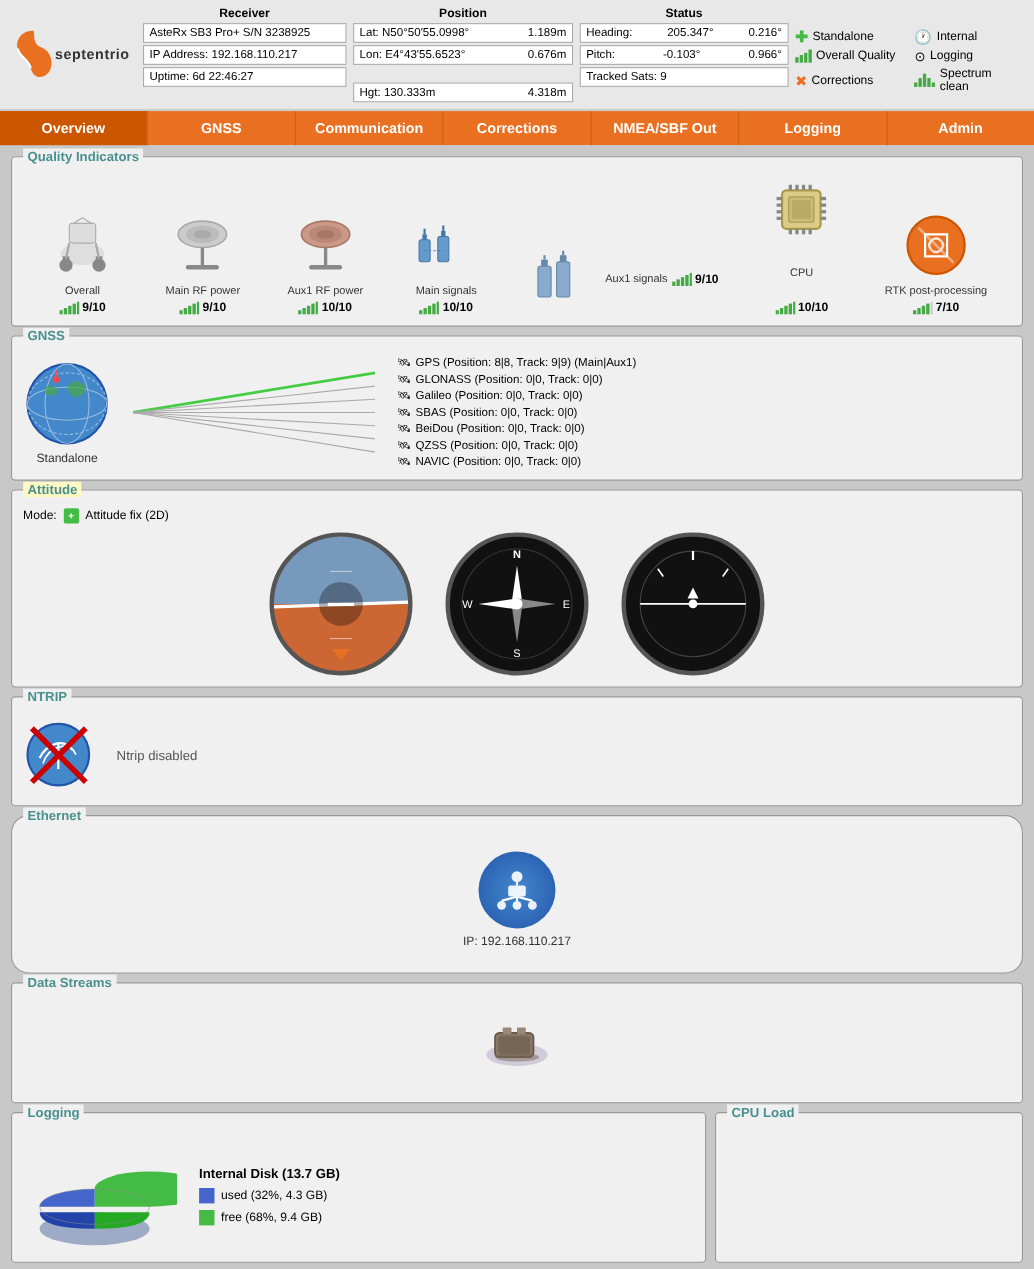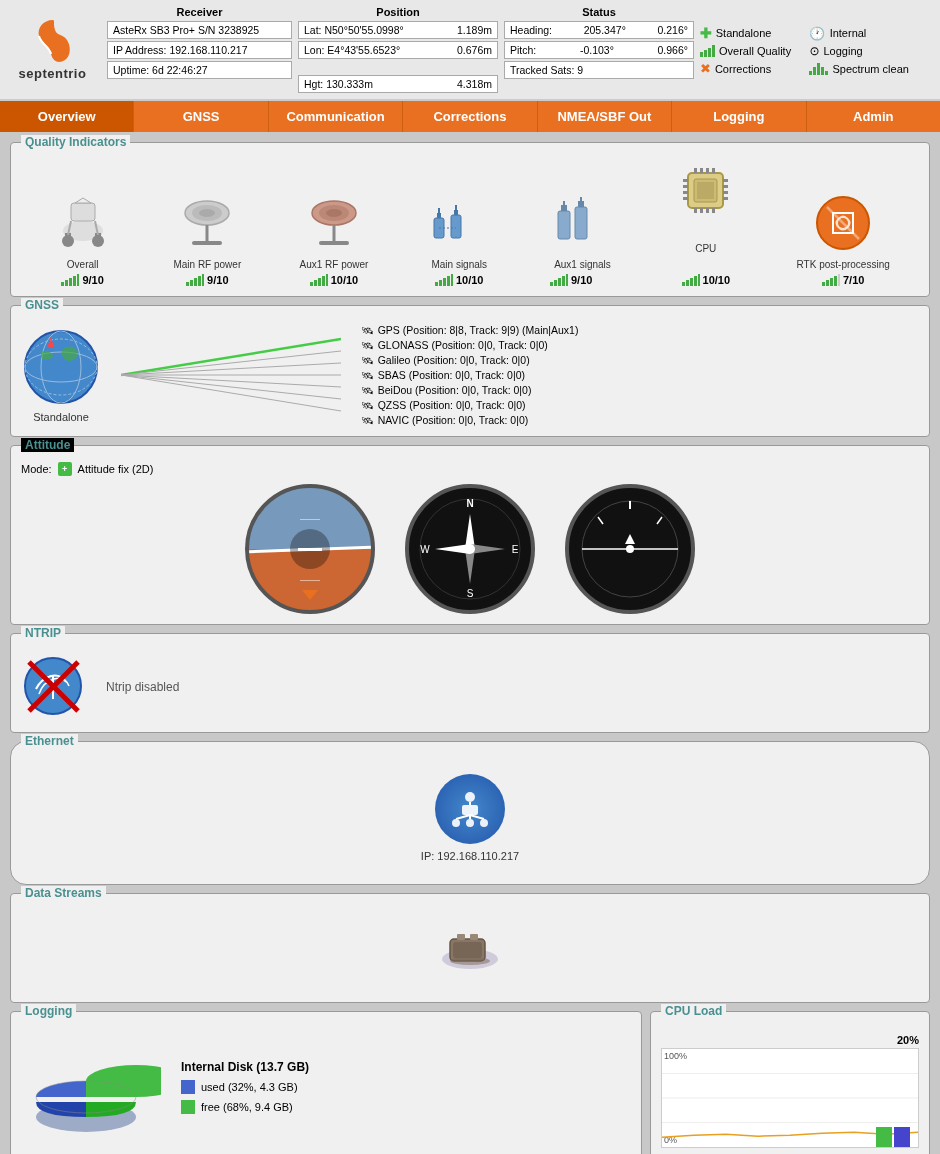--- a/index.html
+++ b/index.html
@@ -3,21 +3,21 @@
   <meta charset="utf-8">
   <style>
     * { box-sizing: border-box; margin: 0; padding: 0; }
     body { font-family: Arial, sans-serif; font-size: 11px; background: #d0d0d0; width: 940px; }
   </style>
 </head>
 <body>
 
 <div style="background:#e8e8e8; border-bottom:2px solid #ccc; padding:6px 10px; display:flex; align-items:center; gap:12px;">
 
-  <div style="display:flex;flex-direction:column;align-items:center;min-width:85px;">
+  <div style="display:flex;flex-direction:row;align-items:center;min-width:85px;">
     <svg width="40" height="48" viewBox="0 0 40 48">
       <path d="M20 2 C10 2, 4 10, 6 18 C8 26, 16 28, 18 36 C20 44, 26 46, 32 42 C38 38, 38 28, 34 22 C30 16, 24 18, 22 12 C20 6, 22 2, 20 2Z" fill="#e87020"></path>
       <path d="M18 36 C16 28, 8 26, 6 18" fill="none" stroke="#fff" stroke-width="2"></path>
     </svg>
     <span style="font-size:13px;font-weight:bold;color:#333;letter-spacing:0.5px;">septentrio</span>
   </div>
 
   <div style="flex:1; display:flex; gap:6px; align-items:flex-start;">
 
     <div style="display:flex;flex-direction:column;min-width:185px;">
@@ -210,21 +210,21 @@
               <rect x="0" y="8" width="3" height="4" fill="#44aa44"></rect>
               <rect x="4" y="6" width="3" height="6" fill="#44aa44"></rect>
               <rect x="8" y="4" width="3" height="8" fill="#44aa44"></rect>
               <rect x="12" y="2" width="3" height="10" fill="#44aa44"></rect>
               <rect x="16" y="0" width="3" height="12" fill="#44aa44"></rect>
             </svg>
           <span style="font-size:11px;font-weight:bold;">10/10</span>
         </div>
       </div>
 
-      <div style="display:flex;flex-direction:column;gap:4px;">
+      <div style="display:flex;align-items:center;gap:4px;">
         <div style="width:65px;height:65px;display:flex;align-items:center;justify-content:center;">
           <svg width="60" height="60" viewBox="0 0 60 60">
             <rect x="5" y="18" width="12" height="28" rx="2" fill="#88aacc" stroke="#6688aa"></rect>
             <rect x="8" y="12" width="6" height="6" fill="#6688aa"></rect>
             <line x1="11" y1="8" x2="11" y2="12" stroke="#6688aa" stroke-width="2"></line>
             <rect x="22" y="14" width="12" height="32" rx="2" fill="#88aacc" stroke="#6688aa"></rect>
             <rect x="25" y="8" width="6" height="6" fill="#6688aa"></rect>
             <line x1="28" y1="4" x2="28" y2="8" stroke="#6688aa" stroke-width="2"></line>
           </svg>
         </div>
@@ -362,21 +362,21 @@
         </div>
         <div style="display:flex;align-items:center;gap:4px;">
           <span style="font-size:10px;">🛰</span>
           <span>NAVIC (Position: 0|0, Track: 0|0)</span>
         </div>
       </div>
     </div>
   </div>
 
   <div style="background:#f0f0f0;border:1px solid #999;border-radius:4px;padding:10px;position:relative;">
-    <span style="position:absolute;top:-8px;left:10px;background:#000000;padding:0 4px;color:#4a9090;font-size:12px;font-weight:bold;">Attitude</span>
+    <span style="position:absolute;top:-8px;left:10px;background:#fef9c3;padding:0 4px;color:#4a9090;font-size:12px;font-weight:bold;">Attitude</span>
     <div style="padding-top:6px;">
       <div style="display:flex;align-items:center;gap:6px;margin-bottom:8px;font-size:11px;">
         <span>Mode:</span>
         <span style="display:inline-flex;align-items:center;justify-content:center;width:14px;height:14px;background:#44bb44;color:#fff;font-size:9px;border-radius:2px;font-weight:bold;">+</span>
         <span>Attitude fix (2D)</span>
       </div>
       <div style="display:flex;gap:30px;justify-content:center;align-items:center;">
 
         <div style="width:130px;height:130px;border-radius:50%;overflow:hidden;border:4px solid #555;position:relative;background:linear-gradient(180deg,#7799bb 50%,#cc6633 50%);">
           <div style="position:absolute;top:50%;left:0;right:0;height:3px;background:#fff;margin-top:-1.5px;transform:rotate(-2deg);"></div>
@@ -519,38 +519,17 @@
           <div style="display:flex;align-items:center;gap:6px;font-size:11px;">
             <span style="width:14px;height:14px;background:#44bb44;display:inline-block;"></span>
             <span>free (68%, 9.4 GB)</span>
           </div>
         </div>
       </div>
     </div>
 
     <div style="width:280px;background:#f0f0f0;border:1px solid #999;border-radius:4px;padding:10px;position:relative;min-height:130px;">
       <span style="position:absolute;top:-8px;left:10px;background:#f0f0f0;padding:0 4px;color:#4a9090;font-size:12px;font-weight:bold;">CPU Load</span>
-      <div style="padding-top:12px;height:100%;display:flex;flex-direction:column;">
-        <div style="text-align:right;font-size:11px;font-weight:bold;margin-bottom:2px;">20%</div>
-        <div style="flex:1;border:1px solid #ccc;background:#fff;position:relative;min-height:100px;">
-
-          <span style="position:absolute;left:2px;top:2px;font-size:9px;color:#555;">100%</span>
-          <span style="position:absolute;left:2px;bottom:2px;font-size:9px;color:#555;">0%</span>
-
-          <svg width="100%" height="100%" viewBox="0 0 240 100" preserveAspectRatio="none" style="position:absolute;top:0;left:0;">
-            <line x1="0" y1="25" x2="240" y2="25" stroke="#eee" stroke-width="1"></line>
-            <line x1="0" y1="50" x2="240" y2="50" stroke="#eee" stroke-width="1"></line>
-            <line x1="0" y1="75" x2="240" y2="75" stroke="#eee" stroke-width="1"></line>
-
-            <polyline points="0,90 30,88 60,87 90,89 120,88 150,86 180,85 210,87 240,85" fill="none" stroke="#e8a020" stroke-width="1.5"></polyline>
-          </svg>
-
-          <div style="position:absolute;right:8px;bottom:0;display:flex;align-items:flex-end;gap:2px;">
-            <div style="width:16px;background:#44bb44;height:20px;"></div>
-            <div style="width:16px;background:#4444cc;height:20px;"></div>
-          </div>
-        </div>
-      </div>
     </div>
 
   </div>
 
 </div>
 
 </body></html>

